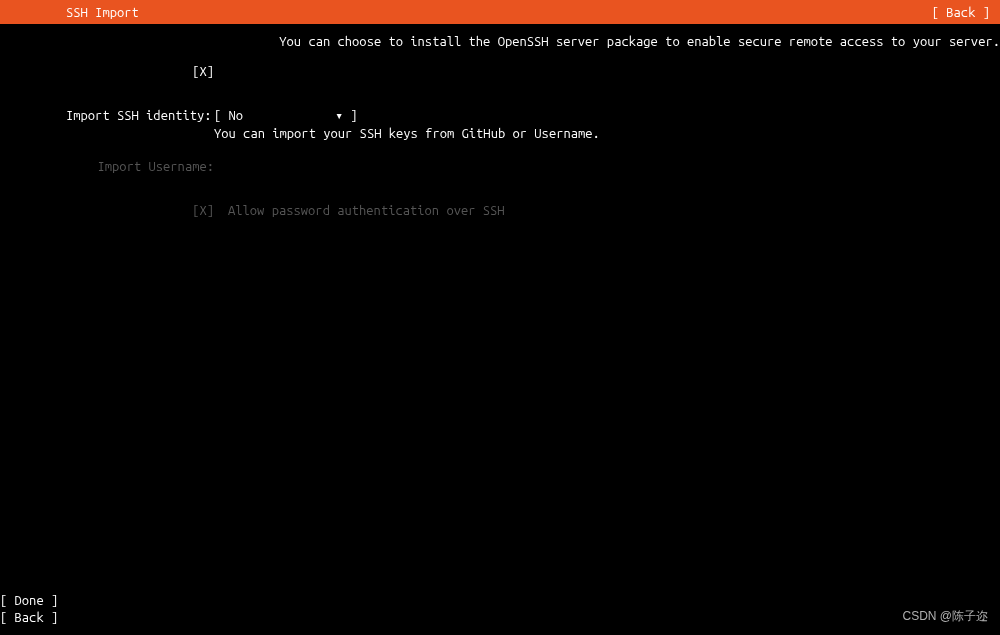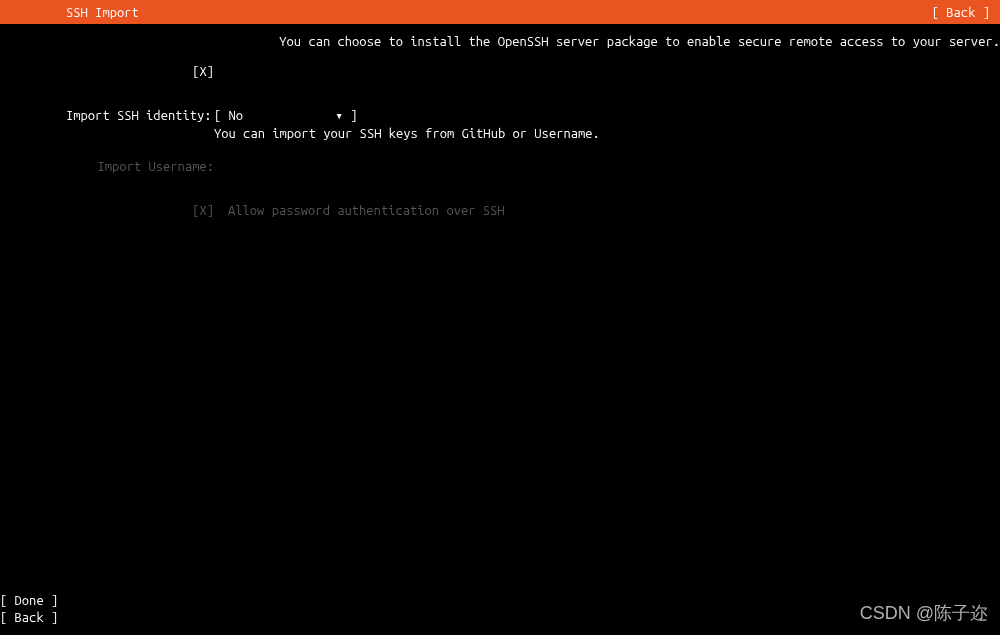--- a/index.html
+++ b/index.html
@@ -100,21 +100,21 @@
       line-height: 1.35;
     }
     .footer-button {
       display: block;
     }
     .watermark {
       position: absolute;
       bottom: 10px;
       right: 12px;
       color: #b0b0b0;
-      font-size: 18px;
+      font-size: 12px;
       font-family: Arial, sans-serif;
       margin-top: 12px;
     }
     .faint-text {
       position: absolute;
       bottom: 8px;
       left: 10px;
       color: #2a2a2a;
       font-size: 12px;
     }

